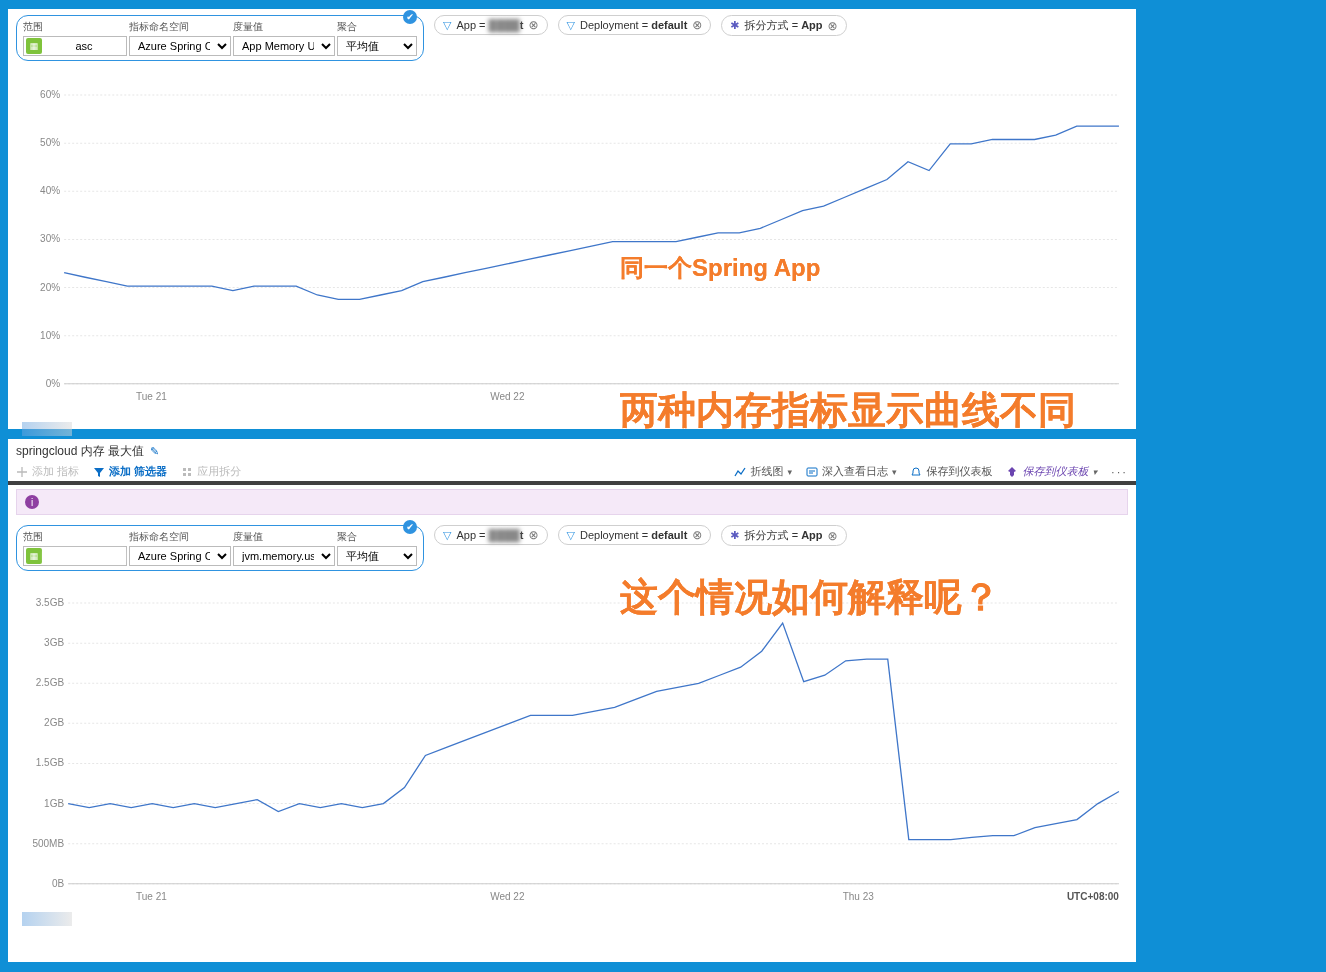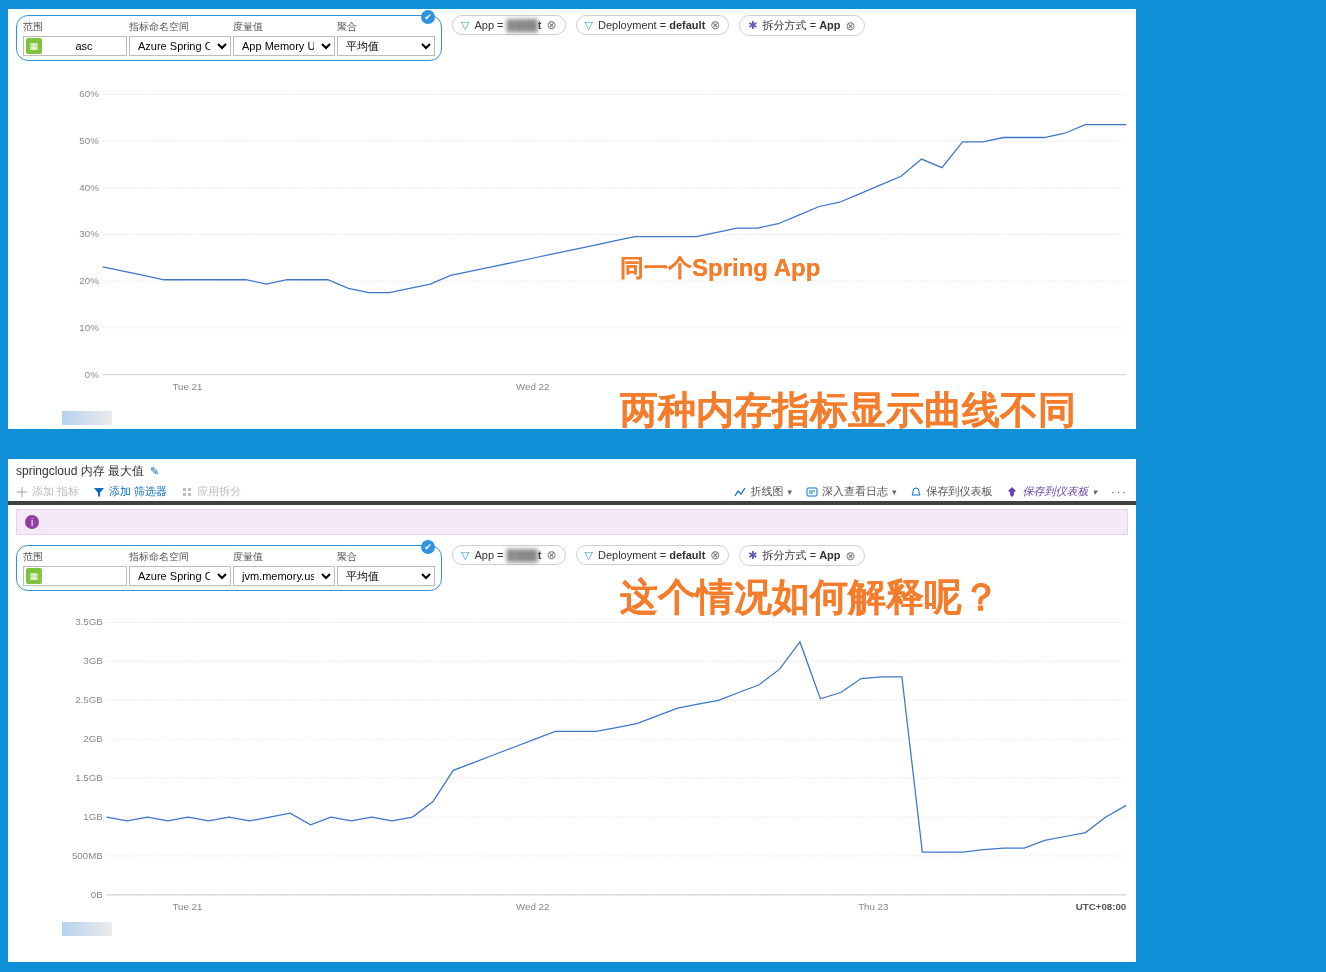--- a/index.html
+++ b/index.html
@@ -11,56 +11,56 @@
     overflow: hidden;
     position: relative;
   }
   .panel {
     background: #fff;
     position: absolute;
     left: 8px;
     right: 190px;
   }
   .panel.top { top: 9px; height: 420px; }
-  .panel.bottom { top: 459px; bottom: 10px; }
+  .panel.bottom { top: 439px; bottom: 10px; }
 
   .panel-title-row { display:flex; align-items:center; gap:6px; padding:4px 8px 2px 8px; font-size:12px; color:#333; }
   .edit-icon { color:#0b6ec6; font-size:11px; cursor:pointer; }
 
   .toolbar { display:flex; align-items:center; justify-content:space-between; padding:2px 8px; border-bottom:4px solid #404040; font-size:11px; }
   .toolbar-left, .toolbar-right { display:flex; align-items:center; gap:14px; }
   .tb-item { display:flex; align-items:center; gap:4px; color:#555; cursor:pointer; }
   .tb-item.muted { color:#bbb; cursor:default; }
-  .tb-item.blue { color:#0b6ec6; font-weight:400; }
+  .tb-item.blue { color:#0b6ec6; font-weight:700; }
   .tb-item svg { width:12px; height:12px; }
   .caret { font-size:9px; color:#666; }
 
   .info-bar { margin:4px 8px; background:#f5e9f8; border:1px solid #e6d4ec; padding:5px 8px; font-size:11px; color:#333; display:flex; align-items:center; gap:8px; }
   .info-bar .info-icon { width:14px;height:14px;border-radius:50%;background:#8e3fa1;color:#fff;display:flex;align-items:center;justify-content:center;font-size:10px; }
 
   .query-row { display:flex; align-items:flex-start; gap:10px; padding:6px 8px 4px 8px; }
   .query-group { display:flex; border:1.5px solid #2f93e0; border-radius:12px; padding:4px 6px; gap:2px; align-items:flex-end; position:relative; }
   .badge-check { position:absolute; top:-6px; right:6px; width:14px;height:14px;border-radius:50%;background:#2f93e0;color:#fff;display:flex;align-items:center;justify-content:center;font-size:9px; }
   .field { display:flex; flex-direction:column; font-size:10px; color:#555; }
   .field label { margin-bottom:2px; }
   .input, .select { border:1px solid #bbb; font-size:11px; padding:1px 4px; height:20px; background:#fff; }
   .field.ns .select { width:102px; }
   .field.metric .select { width:102px; }
-  .field.agg .select { width:98px; }
+  .field.agg .select { width:80px; }
   .scope-icon { width:16px;height:16px;background:#7fc33b;display:inline-flex;align-items:center;justify-content:center;color:#fff;font-size:9px;margin-right:2px;border-radius:2px; }
   .field.scope .inputwrap { display:flex;align-items:center;border:1px solid #bbb;height:20px;padding:0 2px; }
   .field.scope .inputwrap input { border:none;outline:none;width:80px;font-size:11px;text-align:center; }
 
   .pill { display:inline-flex; align-items:center; gap:5px; border:1px solid #cfcfcf; border-radius:12px; padding:2px 8px; font-size:11px; color:#333; background:#fff; }
   .pill .filter-icon { color:#2f93e0; }
   .pill .x { color:#777; cursor:pointer; font-size:12px; }
   .pill .bold { font-weight:600; }
   .pill.split .split-icon { color:#5b5bc0; }
 
-  .chart-wrap { position:relative; padding:8px 0 4px 8px;margin-left:40px; }
+  .chart-wrap { position:relative; padding:8px 7px 4px 8px; }
   .chart-svg { display:block; width:100%; }
   .grid-line { stroke:#e6e6e6; stroke-width:1; stroke-dasharray:2 2; }
   .axis-label { font-size:10px; fill:#888; }
   .data-line { stroke:#3f76c9; stroke-width:1.3; fill:none; }
   .utc { font-size:10px; fill:#555; font-weight:600; }
 
   .overlay-text {
     position:absolute;
     color:#f47c2b;
     font-weight:700;

